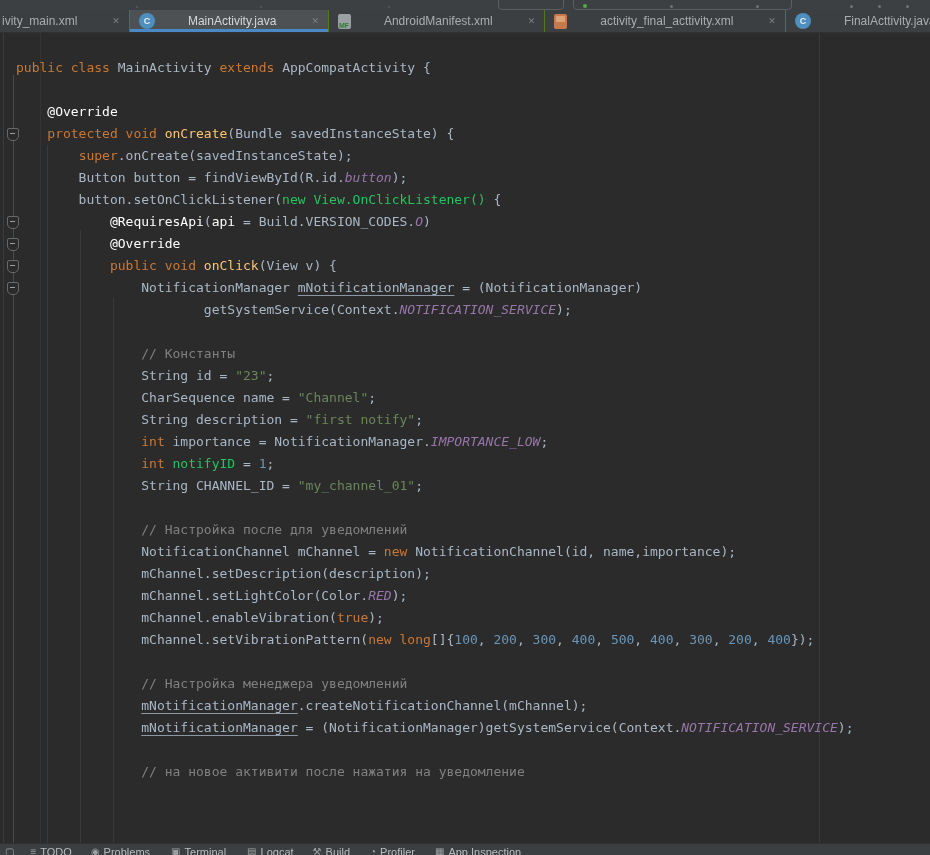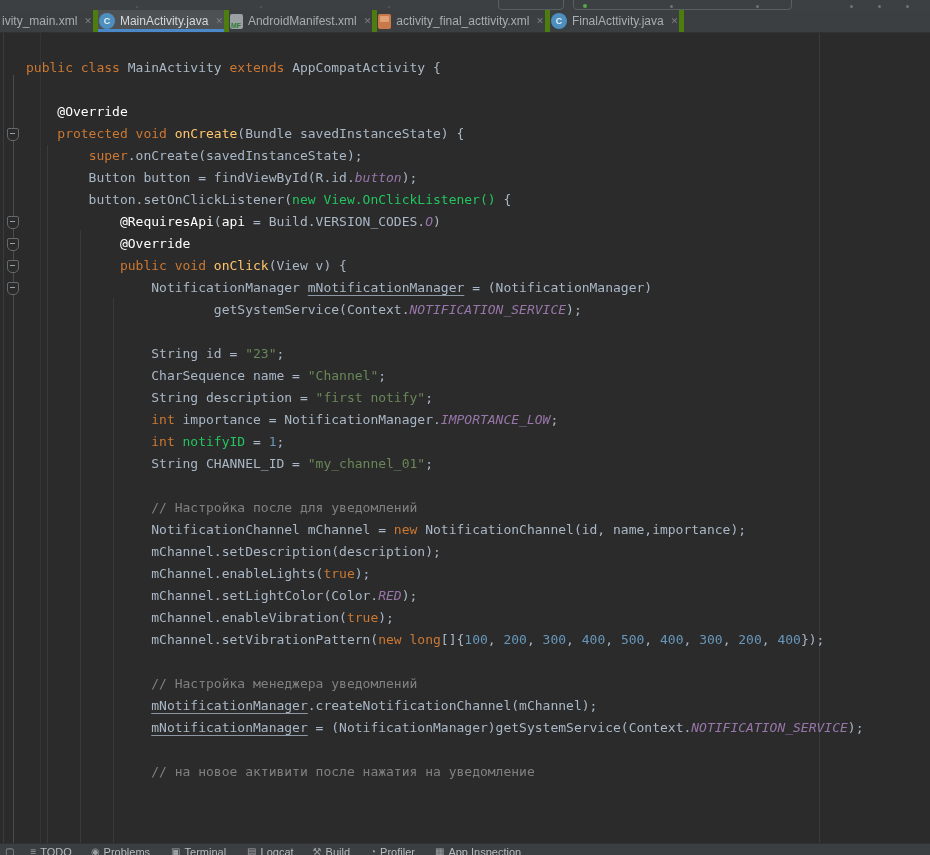--- a/index.html
+++ b/index.html
@@ -6,38 +6,38 @@
   body{width:930px;height:855px;overflow:hidden;background:#2b2b2b;font-family:"Liberation Sans",sans-serif;}
   #app{position:relative;width:930px;height:855px;}
 
   
   .top-strip{position:absolute;left:0;top:0;width:930px;height:10px;background:#3d4042;overflow:hidden;}
   .ts-rect{position:absolute;top:-7px;height:15px;border:1px solid #5c5f61;border-radius:4px;background:#3d4042;}
   .ts-dot{position:absolute;border-radius:50%;}
 
   
   .tabbar{position:absolute;left:0;top:10px;width:930px;height:23px;background:#3c3f41;display:flex;align-items:stretch;border-bottom:1px solid #2f3133;box-sizing:border-box;}
-  .tab{position:relative;display:flex;align-items:center;padding:0 1px;border-right:5px solid #4d7c0f;cursor:default;}
+  .tab{position:relative;display:flex;align-items:center;padding:0 9px;border-right:1px solid #4d7c0f;cursor:default;gap:28px;}
   .tab.first{padding-left:2px;}
   .tab.active{background:#4d5154;}
   .tab-underline{position:absolute;left:0;right:0;bottom:0;height:3px;background:#4a88c7;}
   .tab-label{font-size:12px;color:#a9adb0;line-height:23px;white-space:nowrap;}
   .tab.active .tab-label{color:#d4d7d9;}
   .tab-close{margin-left:7px;font-size:9px;color:#7c7f81;line-height:23px;}
   .ticon{width:16px;height:16px;margin-right:5px;position:relative;flex:none;}
   .icon-class{border-radius:50%;background:#4d8fbf;color:#e6eef5;font-size:9px;font-weight:bold;text-align:center;line-height:16px;}
   .icon-manifest{background:#9aa0a3;border-radius:2px;width:13px;height:15px;margin-top:1px;}
   .icon-manifest span{position:absolute;left:1px;bottom:0px;font-size:7px;font-weight:bold;color:#2e7d32;line-height:7px;}
   .icon-layout{background:#c97949;border-radius:2px;width:13px;height:15px;margin-top:1px;}
   .icon-layout:after{content:"";position:absolute;left:2px;top:2px;width:9px;height:6px;background:#e0a177;border-radius:1px;}
 
   
   .editor{position:absolute;left:0;top:33px;width:930px;height:810px;background:#2b2b2b;overflow:hidden;}
   .vline{position:absolute;width:1px;}
-  .code{position:absolute;left:0;top:0;right:0;bottom:0;padding:24px 0 0 16px;font-family:"DejaVu Sans Mono",monospace;font-size:13px;line-height:22px;z-index:2;margin-left:10px;}
+  .code{position:absolute;left:0;top:0;right:0;bottom:0;padding:24px 0 0 16px;font-family:"DejaVu Sans Mono",monospace;font-size:13px;line-height:22px;z-index:2;}
   .code-line{height:22px;white-space:pre;}
   .tk-kw{color:#cc7832;}
   .tk-d{color:#a9b7c6;}
   .tk-m{color:#ffc66d;}
   .tk-ann{color:#ffffff;}
   .tk-s{color:#6a8759;}
   .tk-n{color:#6897bb;}
   .tk-cm{color:#808080;}
   .tk-c{color:#9876aa;font-style:italic;}
   .tk-g{color:#22c55e;}
@@ -124,31 +124,31 @@
         <div class="code-line"><span class="tk-d">    </span><span class="tk-kw">protected void </span><span class="tk-m">onCreate</span><span class="tk-d">(Bundle savedInstanceState) {</span></div>
         <div class="code-line"><span class="tk-d">        </span><span class="tk-kw">super</span><span class="tk-d">.onCreate(savedInstanceState);</span></div>
         <div class="code-line"><span class="tk-d">        Button button = findViewById(R.id.</span><span class="tk-c">button</span><span class="tk-d">);</span></div>
         <div class="code-line"><span class="tk-d">        button.setOnClickListener(</span><span class="tk-g">new View.OnClickListener() </span><span class="tk-d">{</span></div>
         <div class="code-line"><span class="tk-d">            </span><span class="tk-ann">@RequiresApi</span><span class="tk-d">(</span><span class="tk-ann">api </span><span class="tk-d">= Build.VERSION_CODES.</span><span class="tk-c">O</span><span class="tk-d">)</span></div>
         <div class="code-line"><span class="tk-d">            </span><span class="tk-ann">@Override</span></div>
         <div class="code-line"><span class="tk-d">            </span><span class="tk-kw">public void </span><span class="tk-m">onClick</span><span class="tk-d">(View v) {</span></div>
         <div class="code-line"><span class="tk-d">                NotificationManager </span><span class="tk-u">mNotificationManager</span><span class="tk-d"> = (NotificationManager)</span></div>
         <div class="code-line"><span class="tk-d">                        getSystemService(Context.</span><span class="tk-c">NOTIFICATION_SERVICE</span><span class="tk-d">);</span></div>
         <div class="code-line"></div>
+        <div class="code-line"><span class="tk-d">                </span><span class="tk-cm">// Константы</span></div>
         <div class="code-line"><span class="tk-d">                String id = </span><span class="tk-s">"23"</span><span class="tk-d">;</span></div>
         <div class="code-line"><span class="tk-d">                CharSequence name = </span><span class="tk-s">"Channel"</span><span class="tk-d">;</span></div>
         <div class="code-line"><span class="tk-d">                String description = </span><span class="tk-s">"first notify"</span><span class="tk-d">;</span></div>
         <div class="code-line"><span class="tk-d">                </span><span class="tk-kw">int</span><span class="tk-d"> importance = NotificationManager.</span><span class="tk-c">IMPORTANCE_LOW</span><span class="tk-d">;</span></div>
         <div class="code-line"><span class="tk-d">                </span><span class="tk-kw">int</span><span class="tk-g"> notifyID</span><span class="tk-d"> = </span><span class="tk-n">1</span><span class="tk-d">;</span></div>
         <div class="code-line"><span class="tk-d">                String CHANNEL_ID = </span><span class="tk-s">"my_channel_01"</span><span class="tk-d">;</span></div>
         <div class="code-line"></div>
         <div class="code-line"><span class="tk-d">                </span><span class="tk-cm">// Настройка после для уведомлений</span></div>
         <div class="code-line"><span class="tk-d">                NotificationChannel mChannel = </span><span class="tk-kw">new</span><span class="tk-d"> NotificationChannel(id, name,importance);</span></div>
         <div class="code-line"><span class="tk-d">                mChannel.setDescription(description);</span></div>
-        <div class="code-line"><span class="tk-d">                mChannel.enableLights(</span><span class="tk-kw">true</span><span class="tk-d">);</span></div>
         <div class="code-line"><span class="tk-d">                mChannel.setLightColor(Color.</span><span class="tk-c">RED</span><span class="tk-d">);</span></div>
         <div class="code-line"><span class="tk-d">                mChannel.enableVibration(</span><span class="tk-kw">true</span><span class="tk-d">);</span></div>
         <div class="code-line"><span class="tk-d">                mChannel.setVibrationPattern(</span><span class="tk-kw">new long</span><span class="tk-d">[]{</span><span class="tk-n">100</span><span class="tk-d">, </span><span class="tk-n">200</span><span class="tk-d">, </span><span class="tk-n">300</span><span class="tk-d">, </span><span class="tk-n">400</span><span class="tk-d">, </span><span class="tk-n">500</span><span class="tk-d">, </span><span class="tk-n">400</span><span class="tk-d">, </span><span class="tk-n">300</span><span class="tk-d">, </span><span class="tk-n">200</span><span class="tk-d">, </span><span class="tk-n">400</span><span class="tk-d">});</span></div>
         <div class="code-line"></div>
         <div class="code-line"><span class="tk-d">                </span><span class="tk-cm">// Настройка менеджера уведомлений</span></div>
         <div class="code-line"><span class="tk-d">                </span><span class="tk-u">mNotificationManager</span><span class="tk-d">.createNotificationChannel(mChannel);</span></div>
         <div class="code-line"><span class="tk-d">                </span><span class="tk-u">mNotificationManager</span><span class="tk-d"> = (NotificationManager)getSystemService(Context.</span><span class="tk-c">NOTIFICATION_SERVICE</span><span class="tk-d">);</span></div>
         <div class="code-line"></div>
         <div class="code-line"><span class="tk-d">                </span><span class="tk-cm">// на новое активити после нажатия на уведомление</span></div>
       </div>

